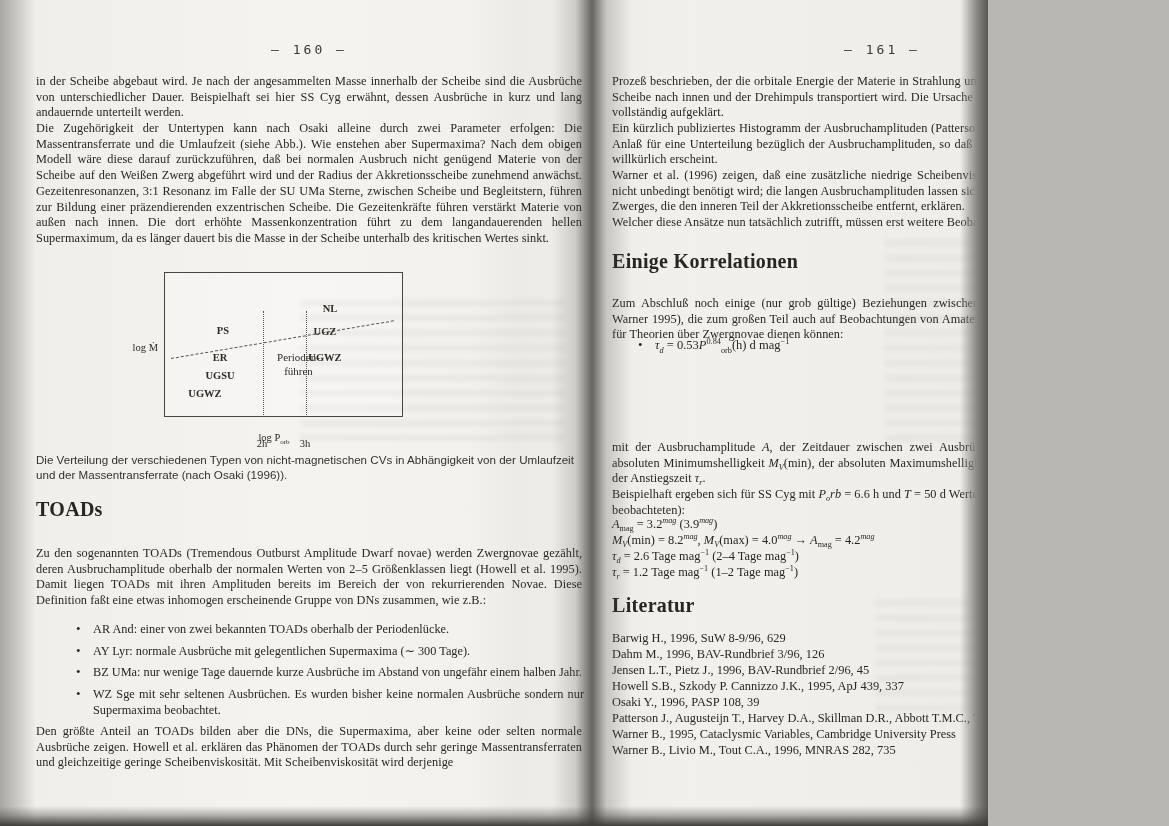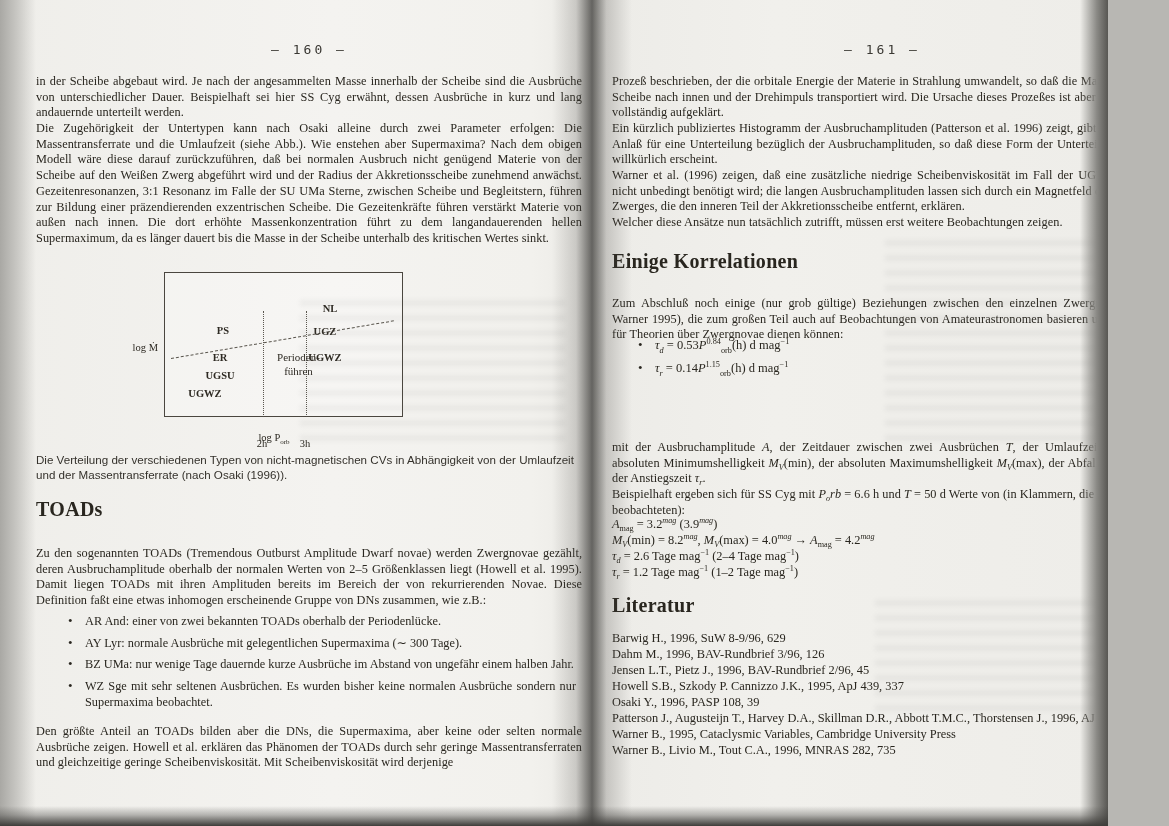--- a/index.html
+++ b/index.html
@@ -1,17 +1,17 @@
 <!DOCTYPE html>
 <html><head>
 <meta charset="utf-8">
 <style>
   html,body{margin:0;padding:0;background:#b8b7b3;}
   #scan{
-    position:relative;width:1108px;height:826px;overflow:hidden;
+    position:relative;width:988px;height:826px;overflow:hidden;
     background:linear-gradient(90deg,#efeeea 0%,#f4f3f0 30%,#f2f1ed 48%,#ecebe7 52%,#f1f0ec 70%,#eeede9 100%);
     font-family:"Liberation Serif",serif;color:#29261f;
   }
   
   .edge-left{position:absolute;left:0;top:0;bottom:0;width:36px;
     background:linear-gradient(90deg,#a9a8a4 0%,#c7c6c2 45%,rgba(199,198,194,0) 100%);}
   .edge-right{position:absolute;right:0;top:0;bottom:0;width:28px;
     background:linear-gradient(270deg,#585753 0%,#8a8985 40%,rgba(150,149,145,0) 100%);}
   .edge-bottom{position:absolute;left:0;right:0;bottom:0;height:20px;
     background:linear-gradient(0deg,#3e3d3a 0%,rgba(62,61,58,0.35) 55%,rgba(0,0,0,0) 100%);}
@@ -26,21 +26,21 @@
   .content{position:absolute;top:0;}
   #page-left .content{left:36px;width:546px;}
   #page-right .content{left:27px;width:540px;}
   .abs{position:absolute;margin:0;}
   .pghead{width:100%;text-align:center;font-family:"DejaVu Sans Mono",monospace;
     font-size:13px;letter-spacing:3px;color:#3a3833;}
   .body{font-size:12.3px;line-height:15.7px;text-align:justify;letter-spacing:0.05px;}
   .body:last-of-type{text-align:justify;}
   h2.sect{font-size:20px;font-weight:bold;letter-spacing:0.3px;margin:0;}
   .caption{font-family:"Liberation Sans",sans-serif;font-size:11.6px;line-height:15px;text-align:left;color:#34312b;}
-  ul.blist{list-style:none;padding:0;margin:8px;}
+  ul.blist{list-style:none;padding:0;margin:16px;}
   ul.blist li{position:relative;padding-left:19px;margin-bottom:6px;
     font-size:12.3px;line-height:15.7px;text-align:justify;}
   ul.blist li::before{content:"•";position:absolute;left:2px;top:-1px;font-size:13px;}
   ul.flist{list-style:none;padding:0;margin:0;}
   ul.flist li{position:relative;padding-left:17px;margin-bottom:7px;font-size:12.5px;line-height:15.5px;}
   ul.flist li::before{content:"•";position:absolute;left:0px;top:-1px;font-size:13px;}
   sub,sup{font-size:0.66em;line-height:0;}
   .exline{font-size:12.4px;line-height:15.9px;}
   .ref{font-size:12.4px;line-height:16px;}
   
@@ -120,21 +120,20 @@
       <p class="abs body" style="top:121px;width:540px;">Ein kürzlich publiziertes Histogramm der Ausbruchamplituden (Patterson et al. 1996) zeigt, gibt aber keine Anlaß für eine Unterteilung bezüglich der Ausbruchamplituden, so daß diese Form der Unterteilung etwas willkürlich erscheint.</p>
       <p class="abs body" style="top:168px;width:540px;">Warner et al. (1996) zeigen, daß eine zusätzliche niedrige Scheibenviskosität im Fall der UGWZ Sterne nicht unbedingt benötigt wird; die langen Ausbruchamplituden lassen sich durch ein Magnetfeld des Weißen Zwerges, die den inneren Teil der Akkretionsscheibe entfernt, erklären.</p>
       <p class="abs body" style="top:215px;width:540px;">Welcher diese Ansätze nun tatsächlich zutrifft, müssen erst weitere Beobachtungen zeigen.</p>
 
       <h2 class="abs sect" style="top:250px;">Einige Korrelationen</h2>
 
       <p class="abs body" style="top:296px;width:540px;">Zum Abschluß noch einige (nur grob gültige) Beziehungen zwischen den einzelnen Zwergnovae (aus Warner 1995), die zum großen Teil auch auf Beobachtungen von Amateurastronomen basieren und als Test für Theorien über Zwergnovae dienen können:</p>
 
       <ul class="abs flist" style="top:338px;left:26px;width:500px;">
         <li><i>τ<sub>d</sub></i> = 0.53<i>P</i><sup>0.84</sup><sub>orb</sub>(h) d mag<sup>−1</sup></li>
-        <li><i>τ<sub>r</sub></i> = 0.14<i>P</i><sup>1.15</sup><sub>orb</sub>(h) d mag<sup>−1</sup></li>
       </ul>
 
       <p class="abs body" style="top:440px;width:540px;">mit der Ausbruchamplitude <i>A</i>, der Zeitdauer zwischen zwei Ausbrüchen <i>T</i>, der Umlaufzeit <i>P</i><sub>orb</sub>, der absoluten Minimumshelligkeit <i>M<sub>V</sub></i>(min), der absoluten Maximumshelligkeit <i>M<sub>V</sub></i>(max), der Abfallzeit <i>τ<sub>d</sub></i> und der Anstiegszeit <i>τ<sub>r</sub></i>.</p>
 
       <p class="abs body" style="top:487px;width:540px;text-align:left;">Beispielhaft ergeben sich für SS Cyg mit <i>P<sub>o</sub>rb</i> = 6.6 h und <i>T</i> = 50 d Werte von (in Klammern, die beobachteten):</p>
 
       <div class="abs" style="top:517px;width:540px;">
         <div class="exline"><i>A</i><sub>mag</sub> = 3.2<sup><i>mag</i></sup> (3.9<sup><i>mag</i></sup>)</div>
         <div class="exline"><i>M<sub>V</sub></i>(min) = 8.2<sup><i>mag</i></sup>, <i>M<sub>V</sub></i>(max) = 4.0<sup><i>mag</i></sup> → <i>A</i><sub>mag</sub> = 4.2<sup><i>mag</i></sup></div>
         <div class="exline"><i>τ<sub>d</sub></i> = 2.6 Tage mag<sup>−1</sup> (2–4 Tage mag<sup>−1</sup>)</div>

